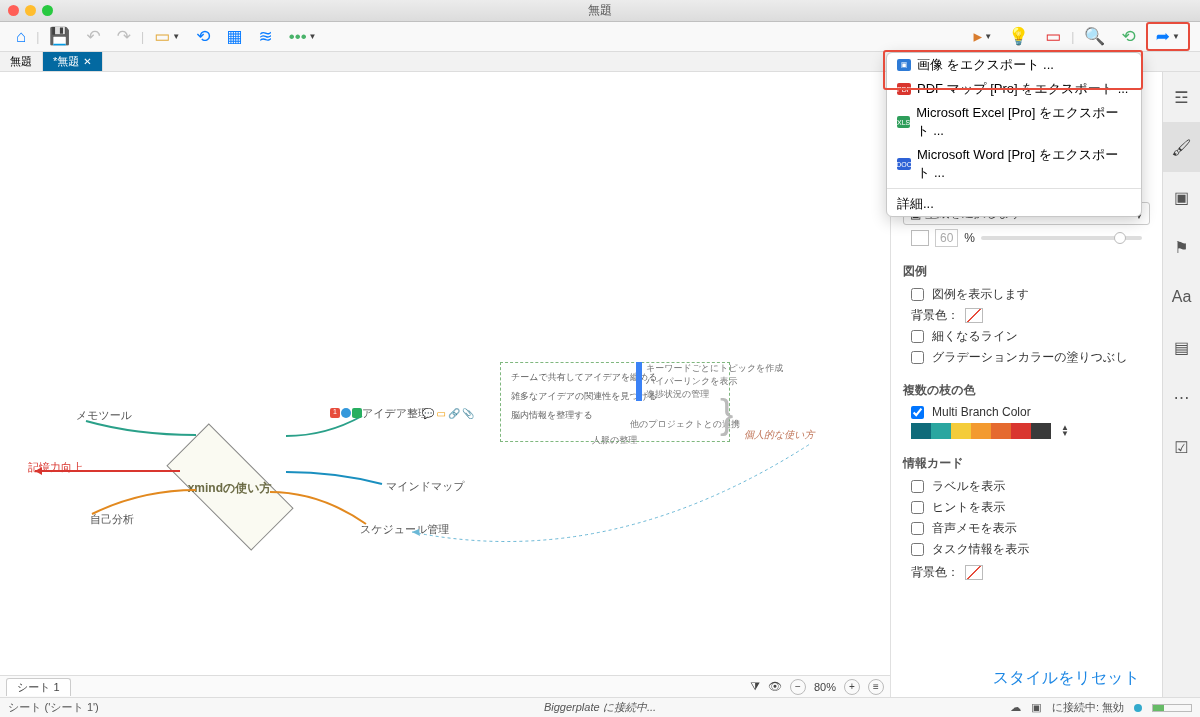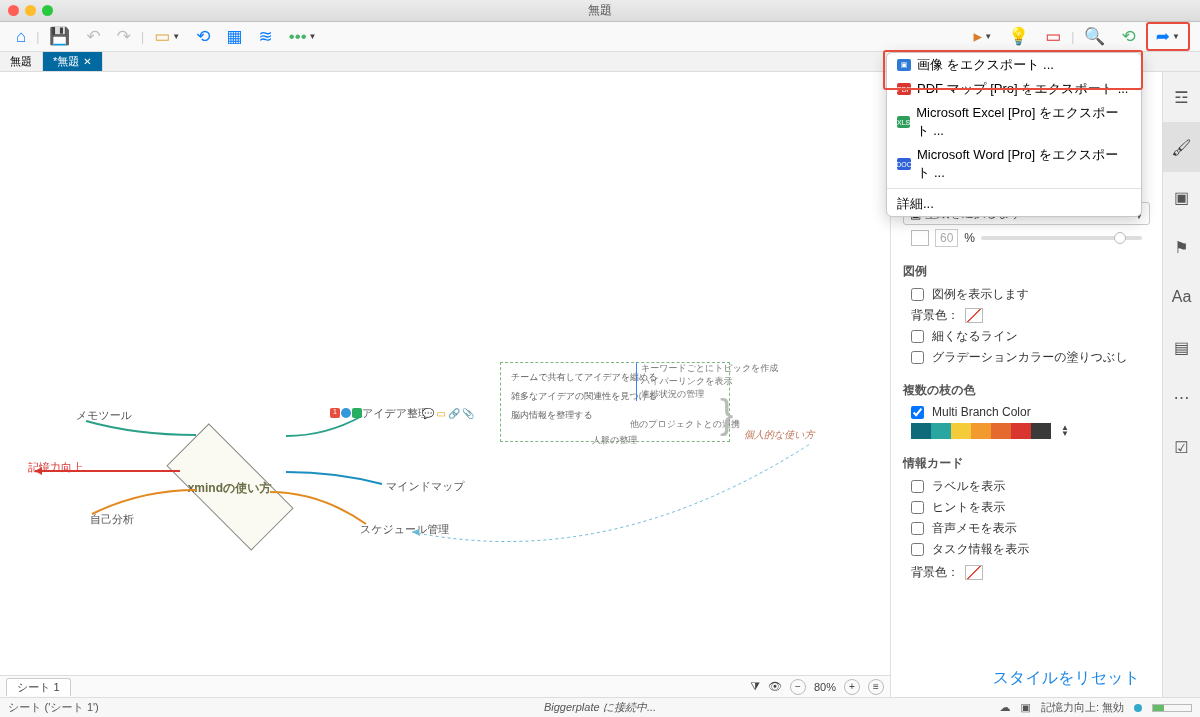--- a/index.html
+++ b/index.html
@@ -176,21 +176,21 @@
           <path d="M0 2 Q50 2 96 34" stroke="#e2891f" stroke-width="2" fill="none"></path>
         </svg>
       <div class="node" style="left:360px;top:450px">スケジュール管理</div>
 
       <div class="topic-box" style="left:500px;top:290px;width:230px;height:80px">
         <div style="font-size:9px;margin-bottom:6px">チームで共有してアイデアを纏める</div>
         <div style="font-size:9px;margin-bottom:6px">雑多なアイデアの関連性を見つける</div>
         <div style="font-size:9px">脳内情報を整理する</div>
       </div>
       <div style="position:absolute;left:636px;top:290px;font-size:9px;color:#777">
-        <div style="border-left:1px solid #3b82f6;padding-left:4px">
+        <div style="border-left:6px solid #3b82f6;padding-left:4px">
           <div>キーワードごとにトピックを作成</div>
           <div>ハイパーリンクを表示</div>
           <div>進捗状況の管理</div>
         </div>
       </div>
       <div style="position:absolute;left:630px;top:346px;font-size:9px;color:#777">他のプロジェクトとの連携</div>
       <div style="position:absolute;left:592px;top:362px;font-size:9px;color:#777">人脈の整理</div>
 
       <div style="position:absolute;left:720px;top:320px;font-size:40px;color:#bbb">}</div>
       <div style="position:absolute;left:744px;top:356px;font-size:10px;color:#c0765a;font-style:italic">個人的な使い方</div>
@@ -328,19 +328,19 @@
       <span>詳細...</span>
     </div>
 </div>
 
 <div class="statusbar">
   <span>シート ('シート 1')</span>
   <span class="center">Biggerplate に接続中...</span>
   <span class="right">
     <span>☁</span>
     <span>▣</span>
-    <span>記憶力向上: 無効</span>
+    <span>に接続中: 無効</span>
     <span style="width:8px;height:8px;background:#3ac;border-radius:50%;display:inline-block"></span>
     <span style="width:40px;height:8px;border:1px solid #bbb;display:inline-block">
         <span style="display:block;width:30%;height:100%;background:#6b6"></span>
       </span>
   </span>
 </div>
 
 </body></html>

